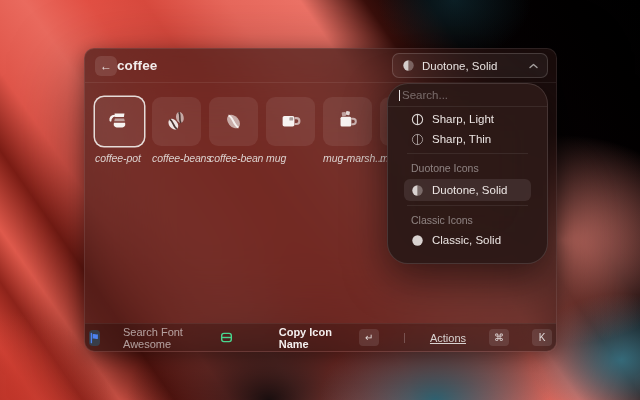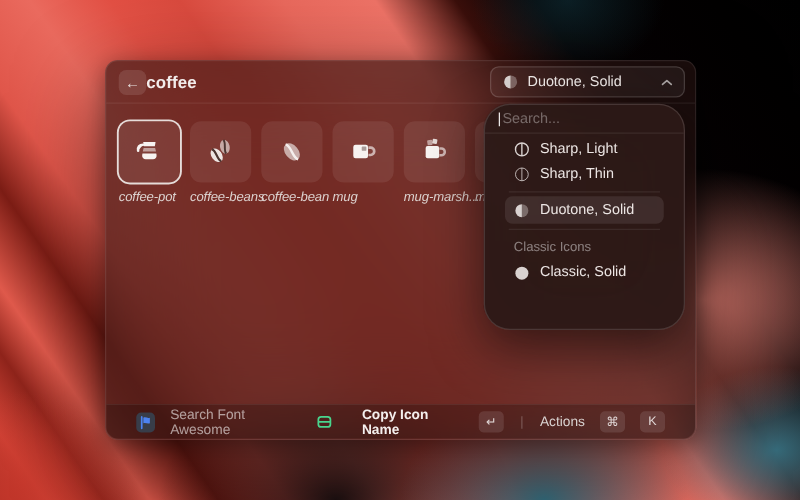--- a/index.html
+++ b/index.html
@@ -95,39 +95,39 @@
     padding:0 7px; border-radius:6px; font-size:11.5px; color:#ece5e3;
   }
   .menu-row.selected { height:22px; margin:1px 0; background:rgba(255,255,255,.09); }
   .menu-divider { height:1px; background:rgba(255,255,255,.08); margin:4px 3px 3px; }
   .menu-section { font-size:10.5px; color:rgba(255,255,255,.45); padding:5px 7px 4px; }
   .cicon { flex:0 0 13px; display:flex; }
 
   
   .footer {
     position:absolute; left:0; right:0; bottom:0; height:28px;
-    display:flex; align-items:center; gap:12px; padding:0 24px;
+    display:flex; align-items:center; gap:23px; padding:0 4px;
     border-top:1px solid rgba(255,255,255,.07);
     background:rgba(10,5,5,.25);
     border-radius:0 0 10px 10px;
   }
   .fa-badge {
     width:16px; height:16px; border-radius:4px; background:#383d49;
     display:flex; align-items:center; justify-content:center;
   }
   .app-name { font-size:11px; color:rgba(255,255,255,.58); }
   .spacer { flex:1; }
   .primary-label { font-size:11px; font-weight:700; color:#f4efee; }
   .keycap {
     min-width:20px; height:17px; padding:0 4px; border-radius:4px;
     background:rgba(255,255,255,.11); color:rgba(255,255,255,.8);
     font-size:10px; display:flex; align-items:center; justify-content:center;
   }
   .foot-sep { width:1px; height:10px; background:rgba(255,255,255,.22); margin:0 2px; }
-  .actions-label { font-size:11px; color:#d9d3d1; }
+  .actions-label { font-size:11px; color:#d9d3d1;text-decoration:underline; }
 </style>
 </head>
 <body>
 
 <div class="wallpaper"></div>
 
 <div class="window">
 
   <div class="header">
     <div class="back-btn">
@@ -243,20 +243,21 @@
         <span class="cicon">
           <svg width="13" height="13" viewBox="0 0 14 14">
             <circle cx="7" cy="7" r="5.5" fill="none" stroke="#d9d2d0" stroke-width="0.7"></circle>
             <line x1="7" y1="1.5" x2="7" y2="12.5" stroke="#d9d2d0" stroke-width="0.7"></line>
           </svg>
         </span>
         <span>Sharp, Thin</span>
       </div>
 
       <div class="menu-divider"></div>
+      <div class="menu-section">Duotone Icons</div>
 
       <div class="menu-row selected">
         <span class="cicon">
           <svg width="13" height="13" viewBox="0 0 14 14">
             <path d="M7 1.4A5.6 5.6 0 0 0 7 12.6Z" fill="#d9d2d0"></path>
             <path d="M7 1.4A5.6 5.6 0 0 1 7 12.6Z" fill="rgba(217,210,208,.38)"></path>
           </svg>
         </span>
         <span>Duotone, Solid</span>
       </div>

